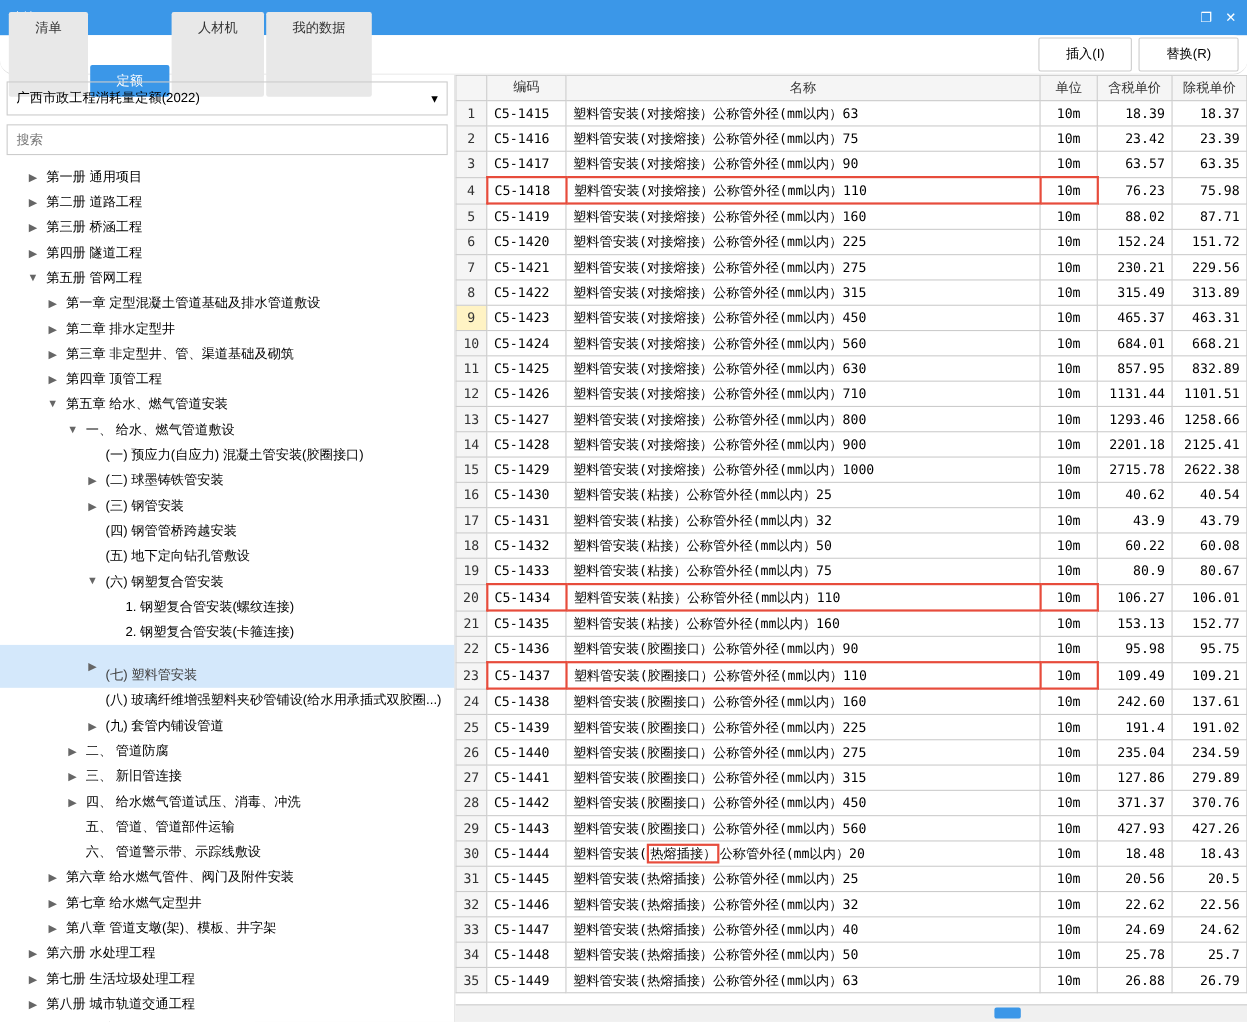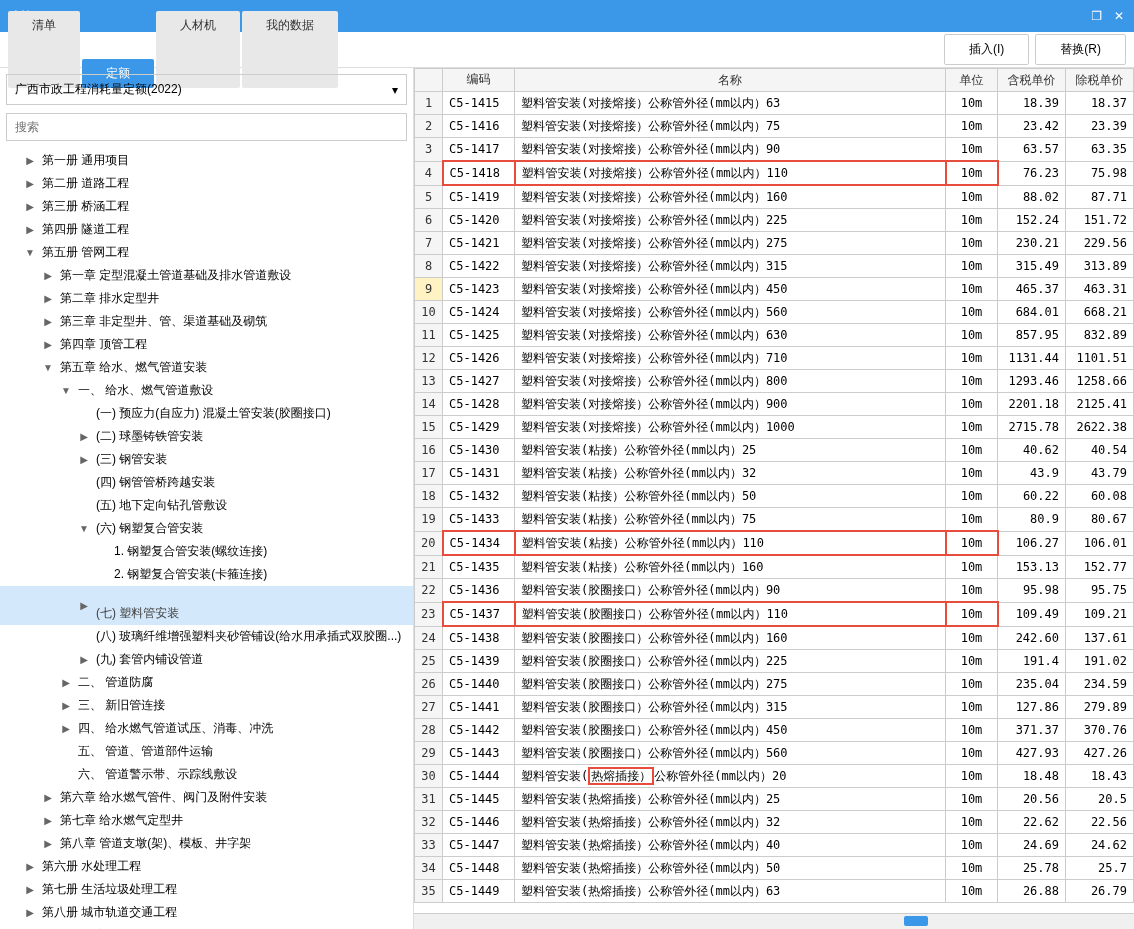--- a/index.html
+++ b/index.html
@@ -1,21 +1,21 @@
 <!DOCTYPE html>
 <html><head>
 <meta charset="utf-8">
 <style>
 *{box-sizing:border-box;margin:0;padding:0;font-family:"Microsoft YaHei",Arial,sans-serif;font-size:12px;}
 body{background:#f0f0f0;}
 .window{position:relative;width:1134px;height:929px;background:#fff;display:flex;flex-direction:column;}
 .titlebar{height:32px;background:#3b97e8;color:#fff;display:flex;align-items:center;padding:0 10px;justify-content:space-between;}
 .titlebar-right{display:flex;gap:12px;align-items:center;font-size:14px;}
 .titlebar-right span{cursor:pointer;}
-.toolbar{height:36px;display:flex;align-items:center;gap:20px;padding:4px 8px;background:#fff;border-bottom:1px solid #ddd;justify-content:space-between;}
+.toolbar{height:36px;display:flex;align-items:center;gap:20px;padding:4px 8px;background:#fff;border-bottom:1px solid #ddd;justify-content:space-between;border-radius:13px;}
 .tabs{display:flex;gap:2px;}
 .tab{padding:6px 24px;background:#e8e8e8;color:#333;cursor:pointer;border-radius:2px;}
 .tab.active{background:#3b97e8;color:#fff;margin-top:48px;}
 .toolbar-right{display:flex;gap:6px;}
 .btn{padding:6px 24px;background:#fff;border:1px solid #ccc;border-radius:2px;cursor:pointer;}
 .content{flex:1;display:flex;overflow:hidden;}
 .left{width:414px;border-right:1px solid #ddd;display:flex;flex-direction:column;overflow:hidden;}
 .dropdown{margin:6px;padding:6px 8px;border:1px solid #ccc;display:flex;justify-content:space-between;align-items:center;cursor:pointer;}
 .search{margin:2px 6px 6px;padding:6px 8px;border:1px solid #ccc;}
 .search input{border:none;outline:none;width:100%;color:#999;}

